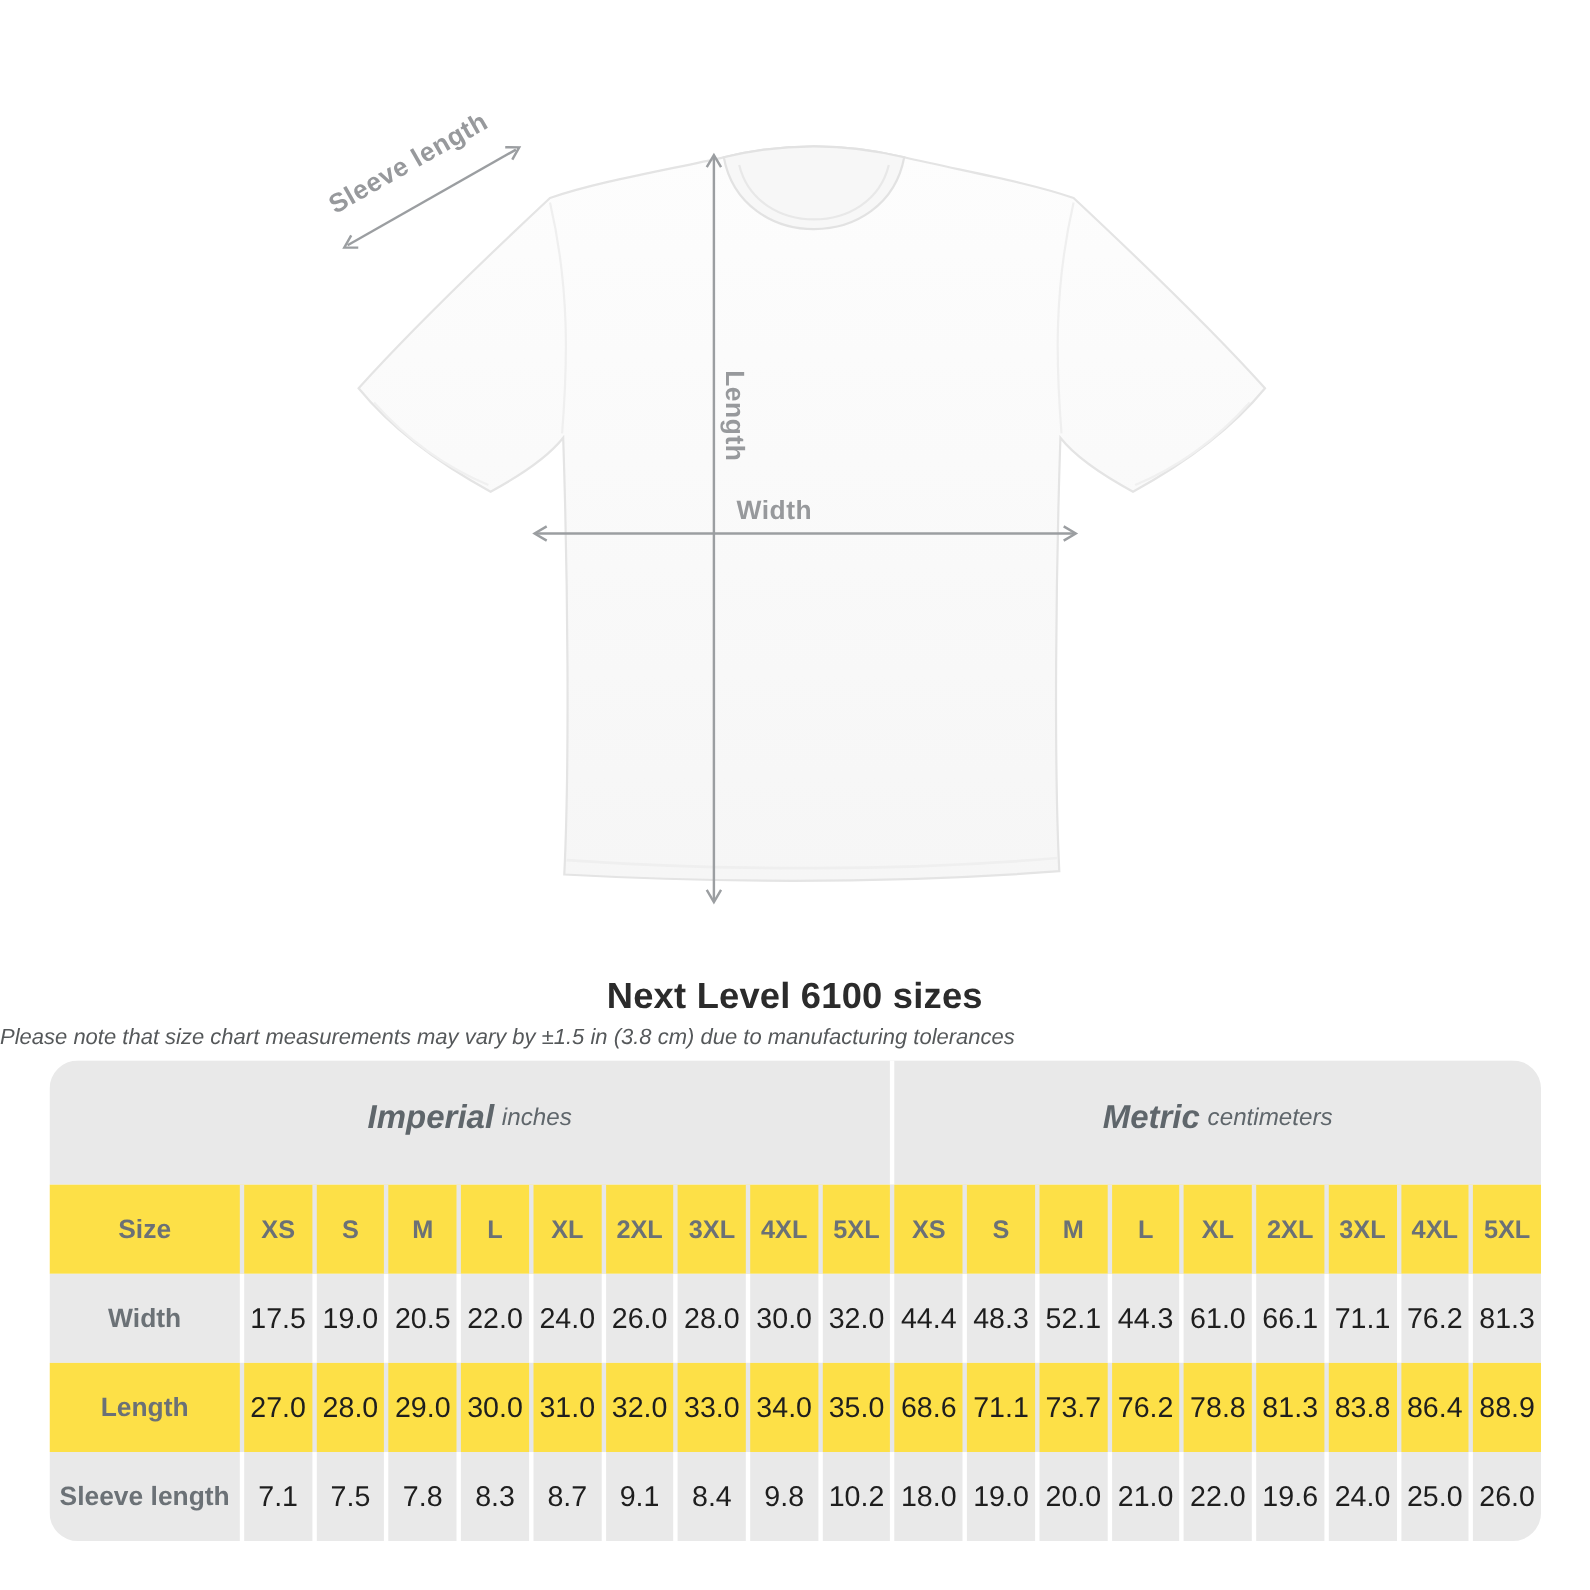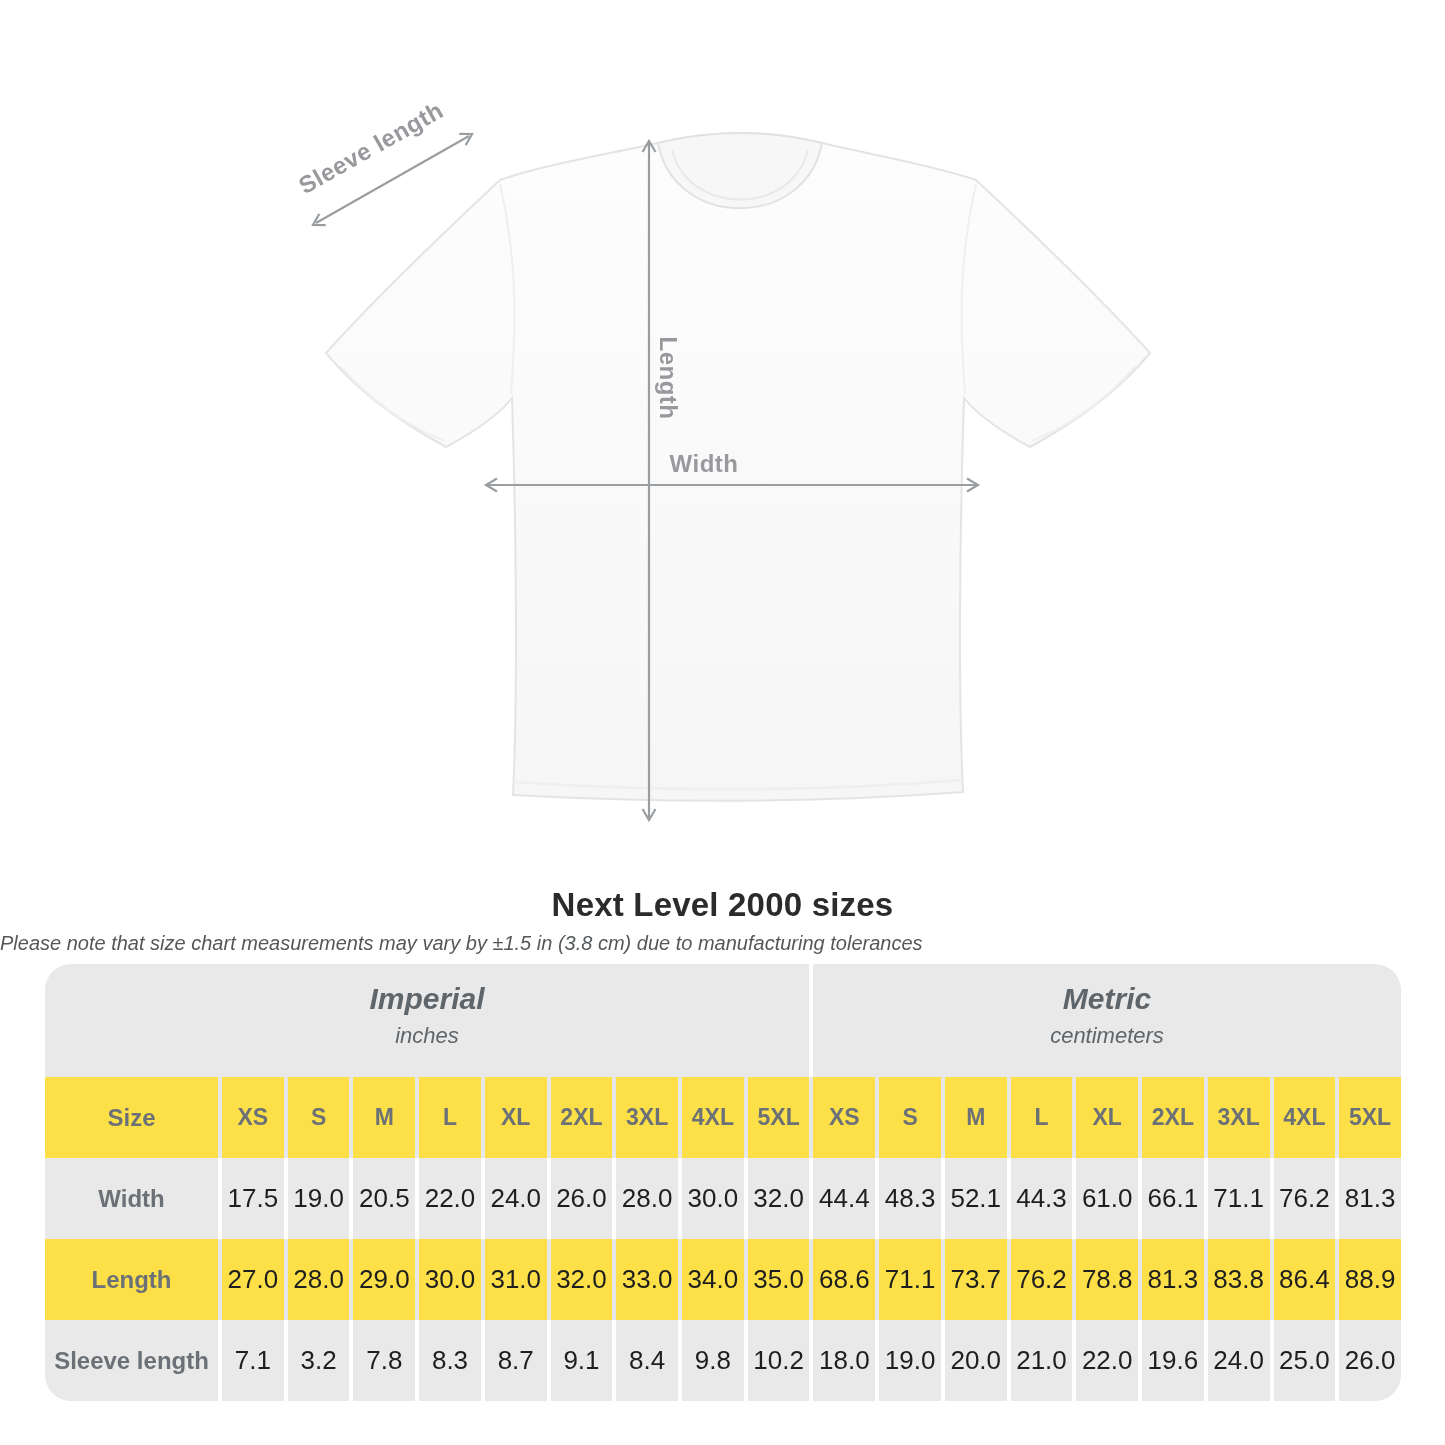--- a/index.html
+++ b/index.html
@@ -13,21 +13,21 @@
   
   .title{position:absolute;left:0;top:886px;width:100%;text-align:center;
          font-size:33px;font-weight:bold;color:#2b2b2b;letter-spacing:.2px;}
   .subtitle{position:absolute;left:0;top:932px;width:100%;
          font-size:20px;font-style:italic;color:#55585a;}
 
   
   .tbl{position:absolute;left:45px;top:964px;width:1356px;height:437px;
        border-radius:26px;overflow:hidden;background:#fff;}
   .band{display:flex;height:113px;background:#e9e9e9;}
-  .band-half{display:flex;flex-direction:column;justify-content:center;align-items:center;gap:7px;padding-bottom:10px;}
+  .band-half{display:flex;flex-direction:row;justify-content:center;align-items:center;gap:7px;padding-bottom:10px;}
   .band-left{width:764px;}
   .band-right{flex:1;border-left:4px solid #ffffff;}
   .g-name{font-size:30px;font-weight:bold;font-style:italic;color:#5f666b;}
   .g-unit{font-size:22px;font-style:italic;color:#5f666b;}
 
   .row{display:flex;height:81px;align-items:stretch;}
   .row-w{background:#fde047;}
   .row-g{background:#e9e9e9;}
   .lbl{width:173px;display:flex;align-items:center;justify-content:center;
        font-weight:bold;font-size:24px;color:#6b7176;text-align:center;}
@@ -87,21 +87,21 @@
     <text x="660" y="378" font-size="24" text-anchor="middle" transform="rotate(90 660 378)">Length</text>
 
     <g stroke="#9b9ea1" stroke-width="2.2" fill="none">
       <line x1="487" y1="485" x2="977" y2="485"></line>
       <path d="M 497 478.5 L 486 485 L 497 491.5"></path>
       <path d="M 967 478.5 L 978 485 L 967 491.5"></path>
     </g>
     <text x="704" y="472" font-size="24" text-anchor="middle">Width</text>
   </svg>
 
-  <div class="title">Next Level 2000 sizes</div>
+  <div class="title">Next Level 6100 sizes</div>
   <div class="subtitle">Please note that size chart measurements may vary by ±1.5 in (3.8 cm) due to manufacturing tolerances</div>
 
   <div class="tbl">
 
     <div class="band">
       <div class="band-half band-left">
         <div class="g-name">Imperial</div>
         <div class="g-unit">inches</div>
       </div>
       <div class="band-half band-right">
@@ -172,21 +172,21 @@
         <div class="c val">78.8</div>
         <div class="c val">81.3</div>
         <div class="c val">83.8</div>
         <div class="c val">86.4</div>
         <div class="c val">88.9</div>
       </div>
 
     <div class="row row-g">
       <div class="lbl">Sleeve length</div>
     <div class="c val">7.1</div>
-        <div class="c val">3.2</div>
+        <div class="c val">7.5</div>
         <div class="c val">7.8</div>
         <div class="c val">8.3</div>
         <div class="c val">8.7</div>
         <div class="c val">9.1</div>
         <div class="c val">8.4</div>
         <div class="c val">9.8</div>
         <div class="c val">10.2</div>
         <div class="c val">18.0</div>
         <div class="c val">19.0</div>
         <div class="c val">20.0</div>

